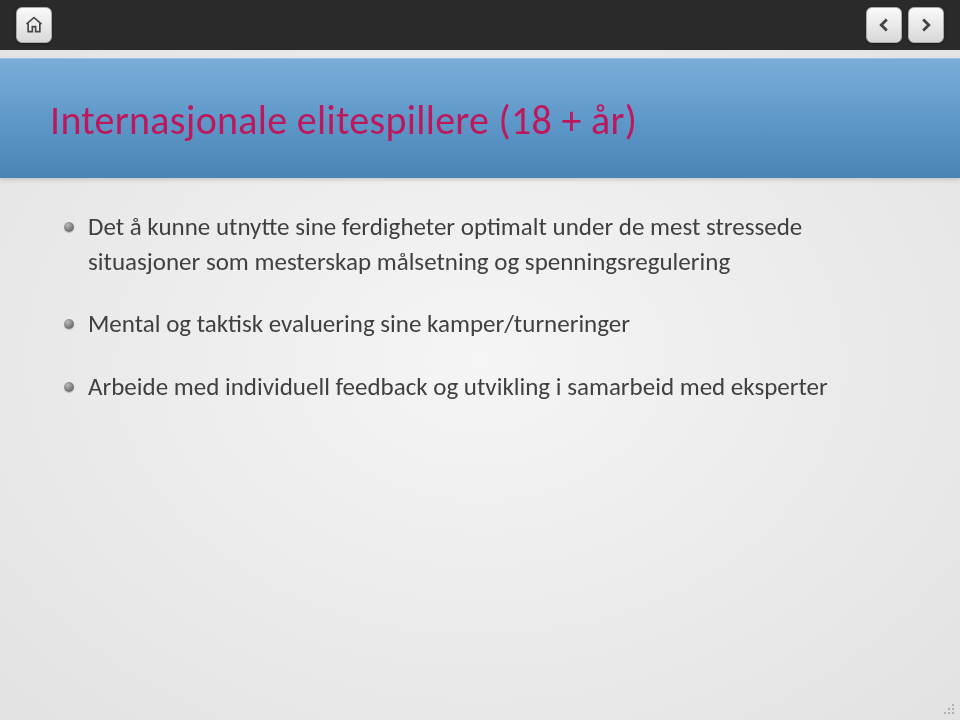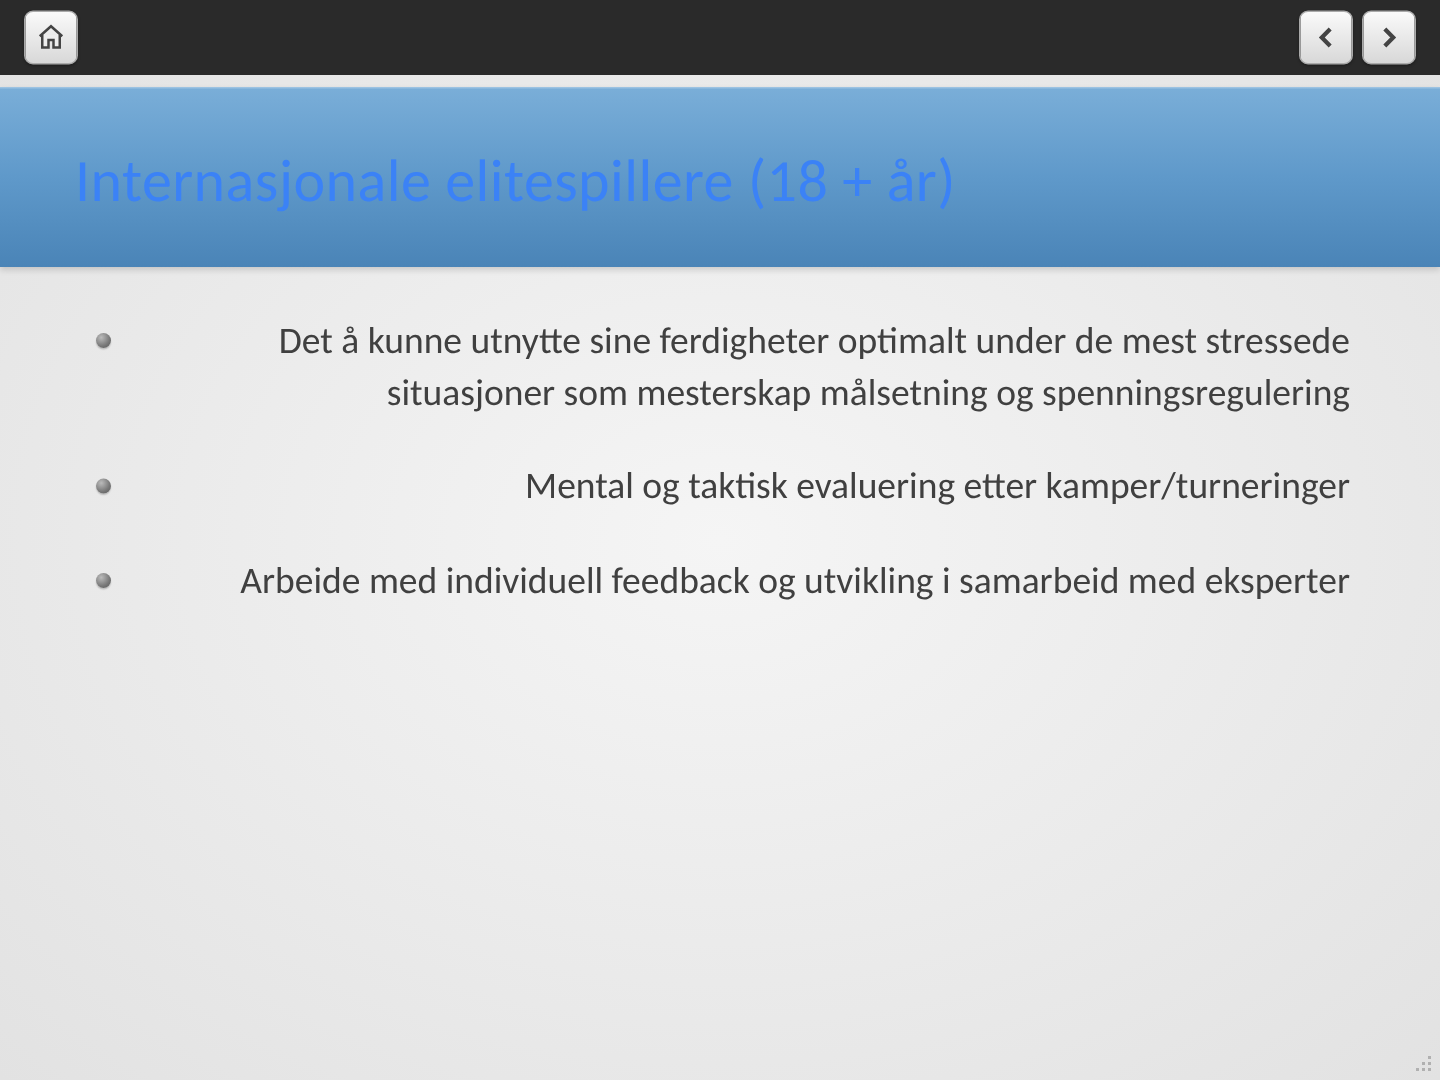--- a/index.html
+++ b/index.html
@@ -44,33 +44,32 @@
     height: 120px;
     background: linear-gradient(to bottom, #7aaed8 0%, #5f99ca 50%, #4a84b7 100%);
     box-shadow: inset 0 1px 0 rgba(255,255,255,0.25), 0 2px 4px rgba(0,0,0,0.15);
   }
   .slide-title {
     position: absolute;
     top: 96px;
     left: 50px;
     font-size: 40px;
     font-weight: 400;
-    color: #3b82f6;
+    color: #be185d;
     letter-spacing: 0.3px;
   }
   .content {
     position: absolute;
     top: 210px;
     left: 60px;
     right: 60px;
     color: #3b3b3b;
   }
   .bullet-list {
     list-style: none;
-    text-align: right;
   }
   .bullet-list > li {
     position: relative;
     padding-left: 28px;
     font-size: 25px;
     line-height: 1.38;
     margin-bottom: 28px;
     color: #404040;
   }
   .bullet-list > li::before {
@@ -120,21 +119,21 @@
   </div>
 </div>
 
 <div class="blue-band"></div>
 
 <h1 class="slide-title">Internasjonale elitespillere (18 + år)</h1>
 
 <div class="content">
   <ul class="bullet-list">
     <li>Det å kunne utnytte sine ferdigheter optimalt under de mest stressede situasjoner som mesterskap målsetning og spenningsregulering</li>
-    <li>Mental og taktisk evaluering etter kamper/turneringer</li>
+    <li>Mental og taktisk evaluering sine kamper/turneringer</li>
     <li>Arbeide med individuell feedback og utvikling i samarbeid med eksperter</li>
   </ul>
 </div>
 
 <div class="resize-handle">
   <div style="right:0;bottom:0"></div>
   <div style="right:4px;bottom:0"></div>
   <div style="right:8px;bottom:0"></div>
   <div style="right:0;bottom:4px"></div>
   <div style="right:4px;bottom:4px"></div>

